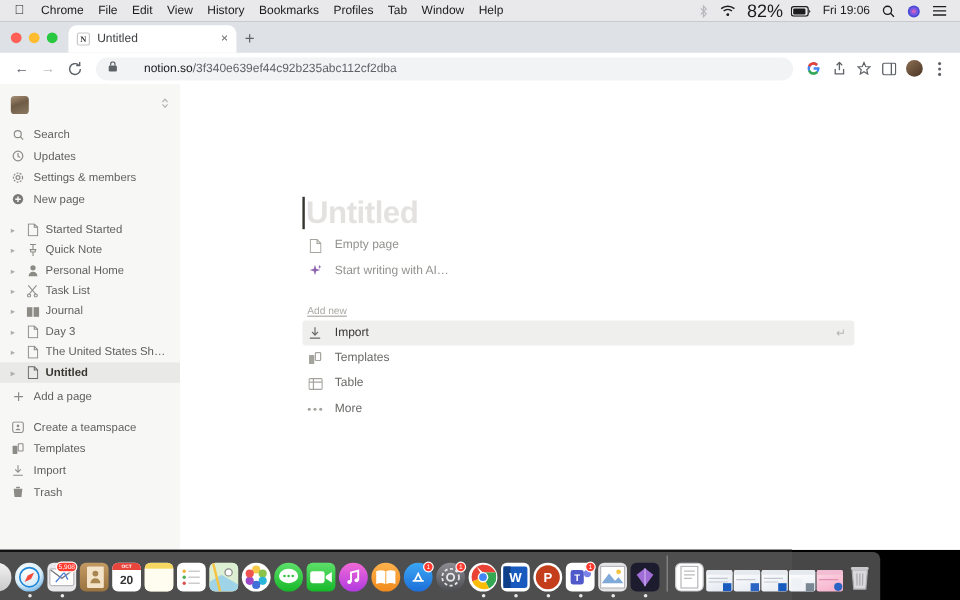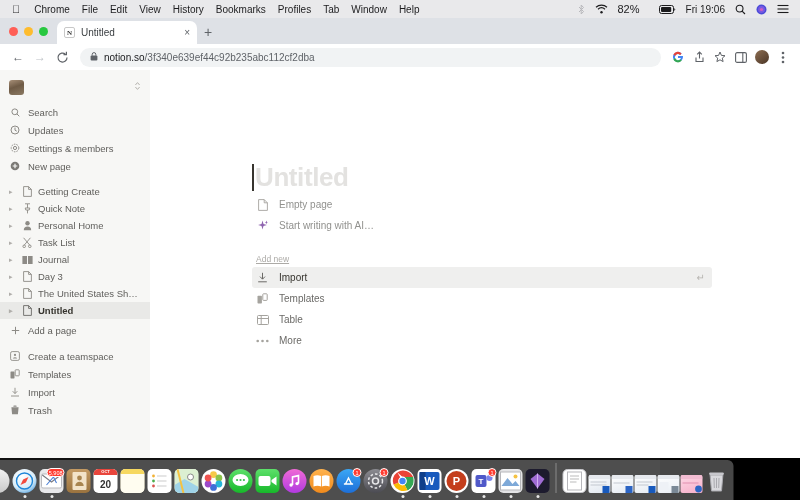--- a/index.html
+++ b/index.html
@@ -68,21 +68,21 @@
     padding: 0 8px;
   }
   .navbtn {
     width: 20px; height: 20px; flex: none;
     display: flex; align-items: center; justify-content: center;
     color: #5f6368; font-size: 12px;
   }
   .navbtn.dim { color: #bdc1c6; }
   .omnibox {
     flex: 1; height: 19px; background: #f1f3f4; border-radius: 10px;
-    display: flex; align-items: center; gap: 6px;
+    display: flex; align-items: center; gap: 22px;
     padding: 0 10px; margin: 0 6px;
     font-size: 10px; color: #5f6368;
   }
   .omnibox .host { color: #202124; }
   .tb-right { display: flex; align-items: center; gap: 3px; }
   .tb-icon {
     width: 18px; height: 18px;
     display: flex; align-items: center; justify-content: center;
     color: #5f6368; font-size: 11px;
   }
@@ -214,21 +214,21 @@
           <path d="M1 3 L5.5 7.5 L3.2 10 L3.2 1 L5.5 3.5 L1 8" fill="none" stroke="#b8b8bc" stroke-width="1"></path>
         </svg>
     </div>
     <div class="status">
       <svg width="13" height="10" viewBox="0 0 13 10">
         <path d="M1 3.2 A8.5 8.5 0 0 1 12 3.2" fill="none" stroke="#1c1c1e" stroke-width="1.2"></path>
         <path d="M3 5.2 A5.3 5.3 0 0 1 10 5.2" fill="none" stroke="#1c1c1e" stroke-width="1.2"></path>
         <circle cx="6.5" cy="8.2" r="1.2" fill="#1c1c1e"></circle>
       </svg>
     </div>
-    <div class="status" style="font-size:11px;color:#1c1c1e;padding-right:19px">82%</div>
+    <div class="status" style="font-size:15px;color:#1c1c1e;padding-right:6px">82%</div>
     <div class="status" style="padding-left:0">
       <svg width="17" height="9" viewBox="0 0 17 9">
         <rect x="0.5" y="0.5" width="14" height="8" rx="2" fill="none" stroke="#1c1c1e"></rect>
         <rect x="2" y="2" width="10.2" height="5" rx="1" fill="#1c1c1e"></rect>
         <path d="M15.3 3 L16.4 4.5 L15.3 6 Z" fill="#1c1c1e"></path>
       </svg>
     </div>
     <div class="status" style="font-size:10px;color:#1c1c1e">Fri 19:06</div>
     <div class="status">
       <svg width="11" height="11" viewBox="0 0 11 11">
@@ -380,21 +380,21 @@
         <div class="s-gap"></div>
 
         <div class="s-page">
           <span class="chev">▸</span>
           <span class="ic">
             <svg width="9" height="11" viewBox="0 0 9 11">
                 <path d="M0.6 0.6 H5.6 L8.4 3.4 V10.4 H0.6 Z" fill="none" stroke="#8d8b86" stroke-width="0.9"></path>
                 <path d="M5.6 0.6 V3.4 H8.4" fill="none" stroke="#8d8b86" stroke-width="0.9"></path>
               </svg>
           </span>
-          <span class="lbl">Getting Create</span>
+          <span class="lbl">Started Started</span>
         </div>
 
         <div class="s-page">
           <span class="chev">▸</span>
           <span class="ic">
             <svg width="9" height="11" viewBox="0 0 9 11">
                 <path d="M2 0.8 H7 M4.5 1 V5 M2.2 5 H6.8 L6.2 7 H2.8 Z M4.5 7 V10.4" fill="none" stroke="#8d8b86" stroke-width="0.9"></path>
               </svg>
           </span>
           <span class="lbl">Quick Note</span>

